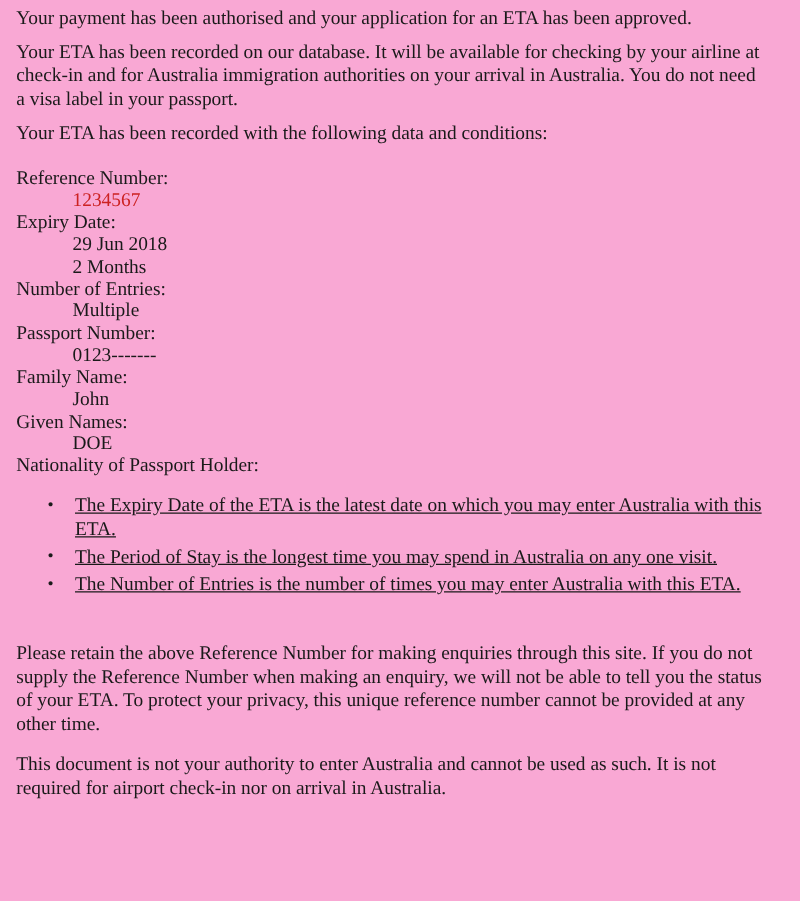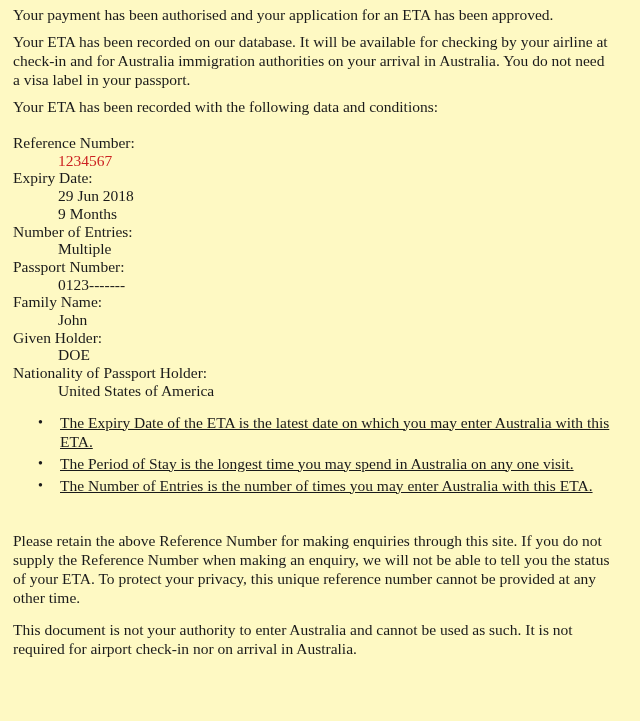--- a/index.html
+++ b/index.html
@@ -1,21 +1,21 @@
 <!DOCTYPE html>
 <html><head>
 <meta charset="utf-8">
 <style>
   * { box-sizing: border-box; }
   html, body { margin: 0; padding: 0; background: #ffffff; }
   .page {
     width: 640px;
     height: 721px;
     padding: 5px 28px 10px 13px;
-    background: #fef9c3;
+    background: #f9a8d4;
     color: #1a1a1a;
     font-family: "Liberation Serif", serif;
     font-size: 15.5px;
     line-height: 19px;
     overflow: hidden;
   }
   p { margin: 0 0 8px 0; }
   .lead-in { margin: 0 0 18px 0; }
   .fields { line-height: 17.7px; }
   .field-label { }
@@ -45,41 +45,40 @@
   <div class="fields">
     <div>
       <div class="field-label">Reference Number:</div>
       <div class="field-value highlight">1234567</div>
     </div>
     <div>
       <div class="field-label">Expiry Date:</div>
       <div class="field-value">29 Jun 2018</div>
     </div>
     <div>
-      <div class="field-value">9 Months</div>
+      <div class="field-value">2 Months</div>
     </div>
     <div>
       <div class="field-label">Number of Entries:</div>
       <div class="field-value">Multiple</div>
     </div>
     <div>
       <div class="field-label">Passport Number:</div>
       <div class="field-value">0123-------</div>
     </div>
     <div>
       <div class="field-label">Family Name:</div>
       <div class="field-value">John</div>
     </div>
     <div>
-      <div class="field-label">Given Holder:</div>
+      <div class="field-label">Given Names:</div>
       <div class="field-value">DOE</div>
     </div>
     <div>
       <div class="field-label">Nationality of Passport Holder:</div>
-      <div class="field-value">United States of America</div>
     </div>
   </div>
 
   <ul class="bullets">
     <li>
       <span class="bullet-glyph">•</span>
       <span class="note-text">The Expiry Date of the ETA is the latest date on which you may enter Australia with this ETA.</span>
     </li>
     <li>
       <span class="bullet-glyph">•</span>

